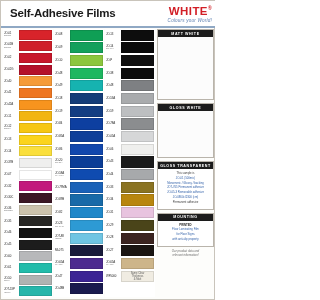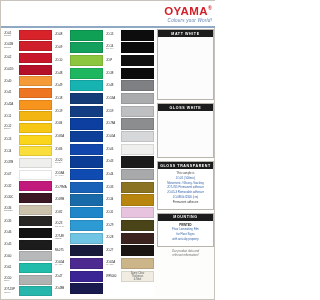--- a/index.html
+++ b/index.html
@@ -123,22 +123,23 @@
     margin:0 0 1px;
     font-size:2.9px;line-height:3.4px;color:#6b6b6b;font-style:italic;
   }
 </style>
 </head>
 <body>
 
 <div id="sheet">
 
   <div class="header">
+    <div class="title">Self-Adhesive Films</div>
     <div class="logo-wrap">
-      <div class="logo-main"><span>OYAMA</span><span class="logo-reg">®</span></div>
+      <div class="logo-main"><span>WHITE</span><span class="logo-reg">®</span></div>
       <div class="logo-sub">Colours your World!</div>
     </div>
   </div>
   <div class="hdr-rule"></div>
 
   <div class="grid" id="grid">
       <div class="col">
         <div class="row">
           <div class="code">
             <div class="c1">JO-01</div>

